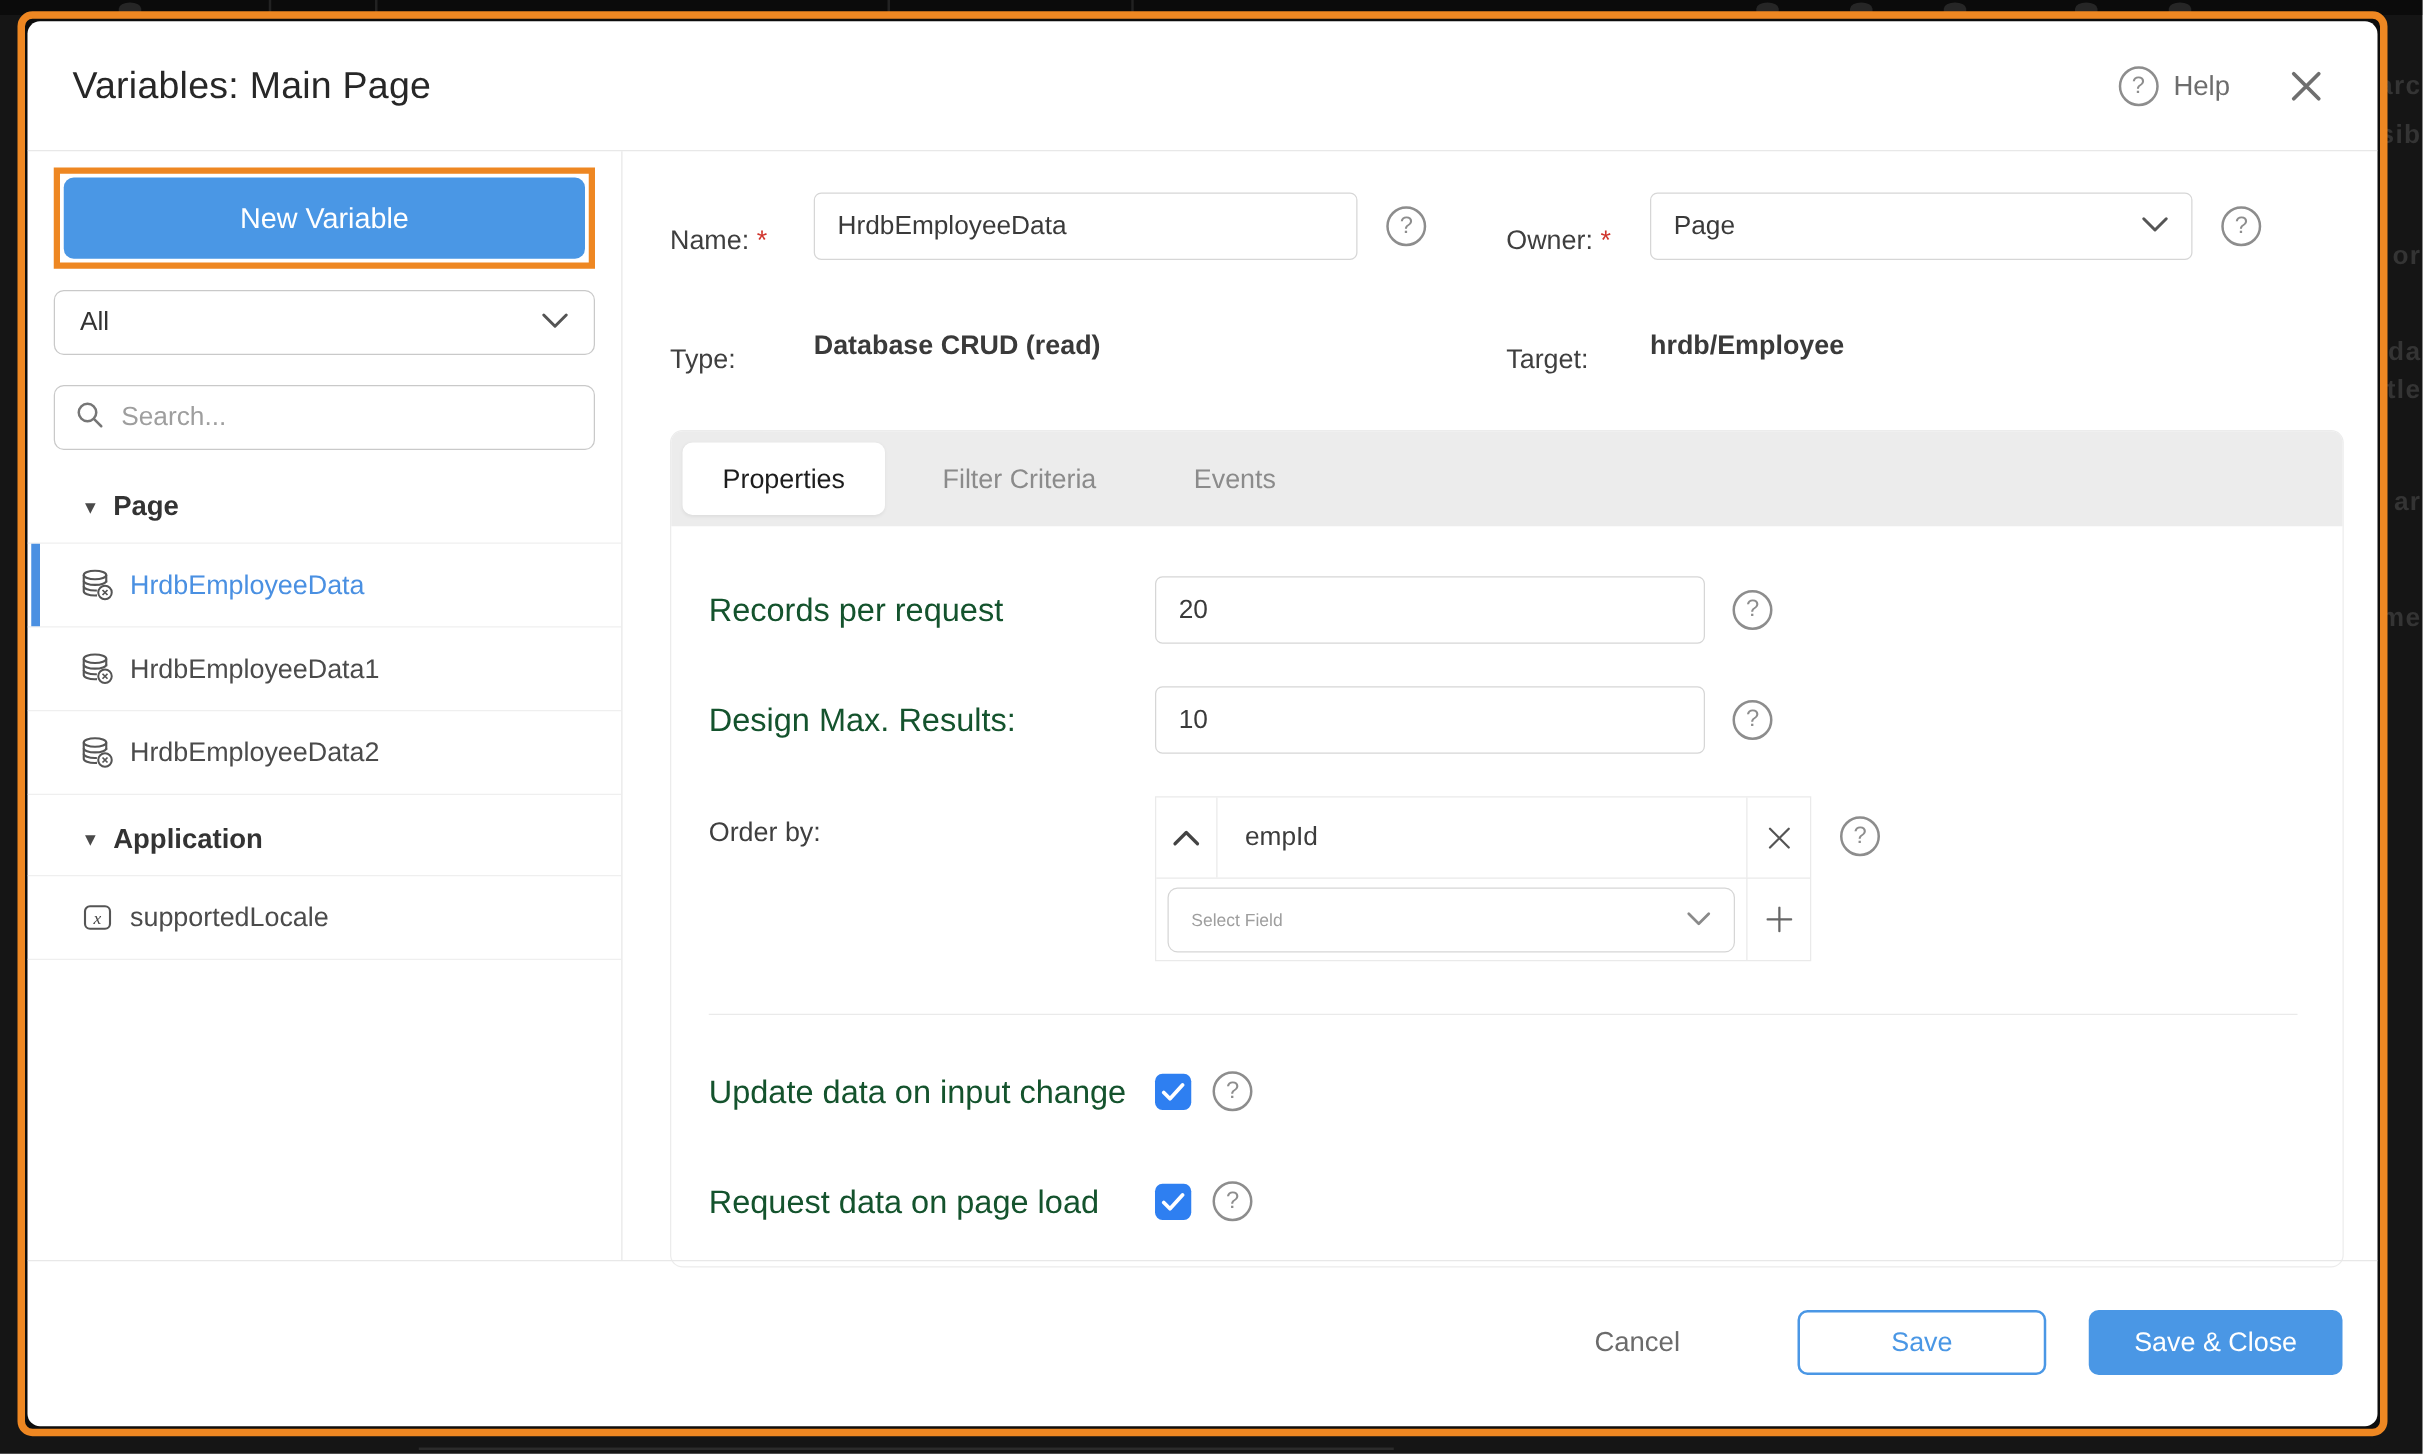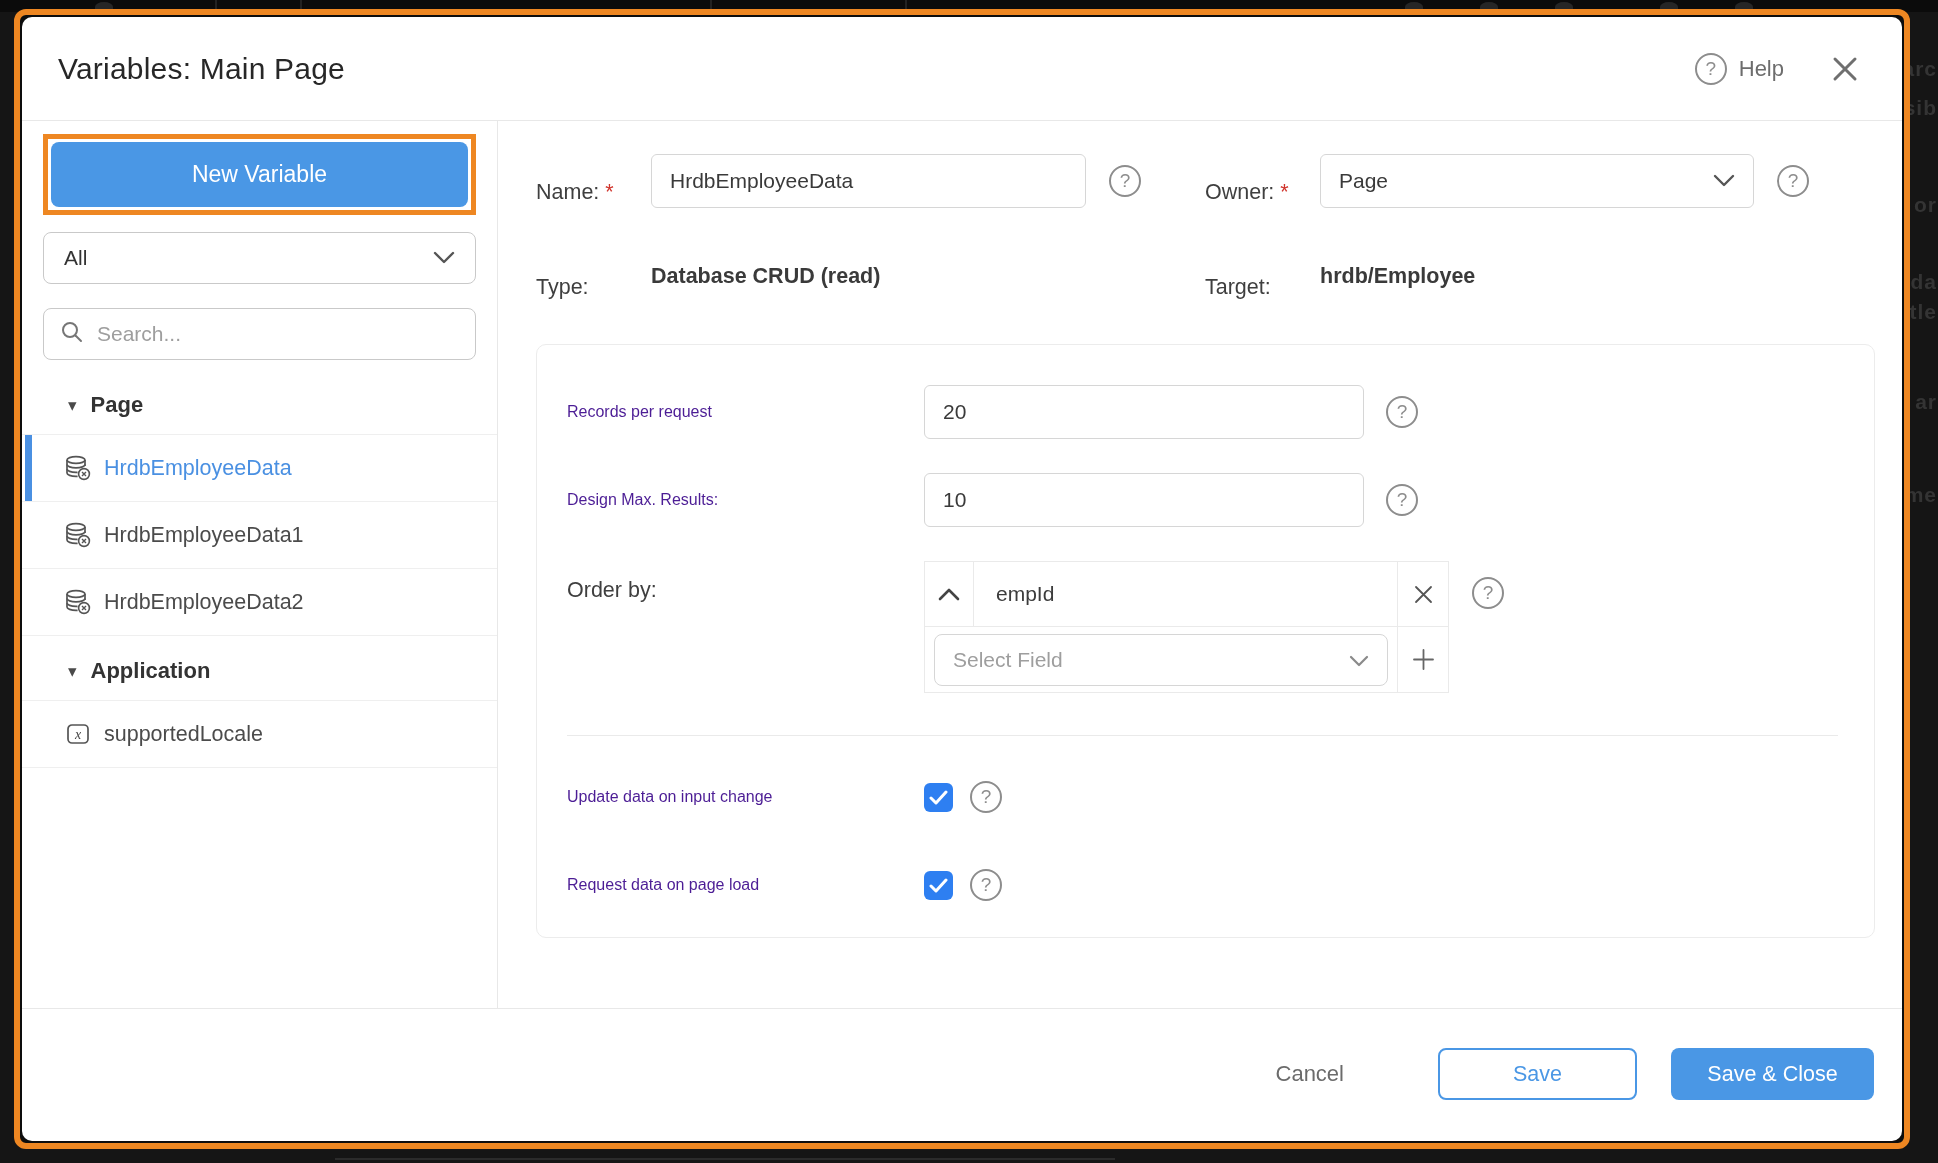--- a/index.html
+++ b/index.html
@@ -89,35 +89,35 @@
 
   
   .tab-panel { margin-top:44px; border:1px solid #ececec; border-radius:10px; background:#fff; }
   .tab-bar { background:#ececec; border-radius:9px 9px 0 0; padding:9px 9px; display:flex; align-items:center; }
   .tab { height:58px; display:flex; align-items:center; padding:0 32px; font-size:21.5px; color:#8b8b8b; cursor:pointer; }
   .tab.active { background:#fff; border-radius:8px; color:#1d1d1d; box-shadow:0 1px 3px rgba(0,0,0,.06); }
   .tab + .tab { margin-left:14px; }
 
   .panel-body { padding:40px 36px 36px 30px; }
   .prop-row { display:grid; grid-template-columns:357px 440px 22px auto; align-items:center; margin-bottom:34px; }
-  .prop-label { font-size:16px; color:#4c1d95; }
+  .prop-label { font-size:26px; color:#14532d; }
   .prop-row .help-circle { justify-self:start; }
 
   .order-row { display:grid; grid-template-columns:357px auto; margin-bottom:0; }
   .order-label { font-size:21.5px; color:#3f3f3f; padding-top:17px; }
   .order-wrap { display:flex; align-items:flex-start; }
   .order-table { display:grid; grid-template-columns:49px 423px 51px; border:1px solid #eaeaea; }
   .ot-cell { display:flex; align-items:center; }
   .ot-caret { height:64px; justify-content:center; border-right:1px solid #eaeaea; cursor:pointer; }
   .ot-field { height:64px; padding-left:22px; font-size:21px; color:#3c3c3c; }
   .ot-x { height:64px; justify-content:center; border-left:1px solid #eaeaea; color:#4c4c4c; cursor:pointer; }
   .ot-select-cell { grid-column:1 / 3; border-top:1px solid #eaeaea; padding:7px 9px; height:66px; }
   .ot-plus { height:66px; border-top:1px solid #eaeaea; border-left:1px solid #eaeaea; justify-content:center; color:#666; cursor:pointer; }
   .select-field { width:100%; height:52px; border:1px solid var(--inputline); border-radius:8px;
-                  display:flex; align-items:center; padding:0 18px; font-size:21px; color:#9e9e9e; cursor:pointer; }
+                  display:flex; align-items:center; padding:0 18px; font-size:14px; color:#9e9e9e; cursor:pointer; }
   .select-field .chev { margin-left:auto; }
   .order-help { margin-left:23px; margin-top:16px; }
 
   .panel-divider { border-top:1px solid #eaeaea; margin:42px 0 0 0; }
 
   .check-row { display:grid; grid-template-columns:357px 29px auto; align-items:center; margin-top:45px; }
   .check-row.second { margin-top:56px; }
   .checkbox { width:29px; height:29px; border-radius:6px; background:var(--cbblue);
               display:flex; align-items:center; justify-content:center; cursor:pointer; }
   .checkbox svg { display:none; }
@@ -287,20 +287,25 @@
 
           <div class="fld-label">Type:</div>
           <div class="bold-val">Database CRUD (read)</div>
           <div></div>
           <div class="fld-label">Target:</div>
           <div class="bold-val">hrdb/Employee</div>
           <div></div>
         </div>
 
         <div class="tab-panel">
+          <div class="tab-bar">
+            <div class="tab active">Properties</div>
+            <div class="tab">Filter Criteria</div>
+            <div class="tab">Events</div>
+          </div>
 
           <div class="panel-body">
             <div class="prop-row">
               <div class="prop-label">Records per request</div>
               <input class="txt-input" value="20" style="">
               <div></div>
               <div class="help-circle">?</div>
             </div>
 
             <div class="prop-row">

